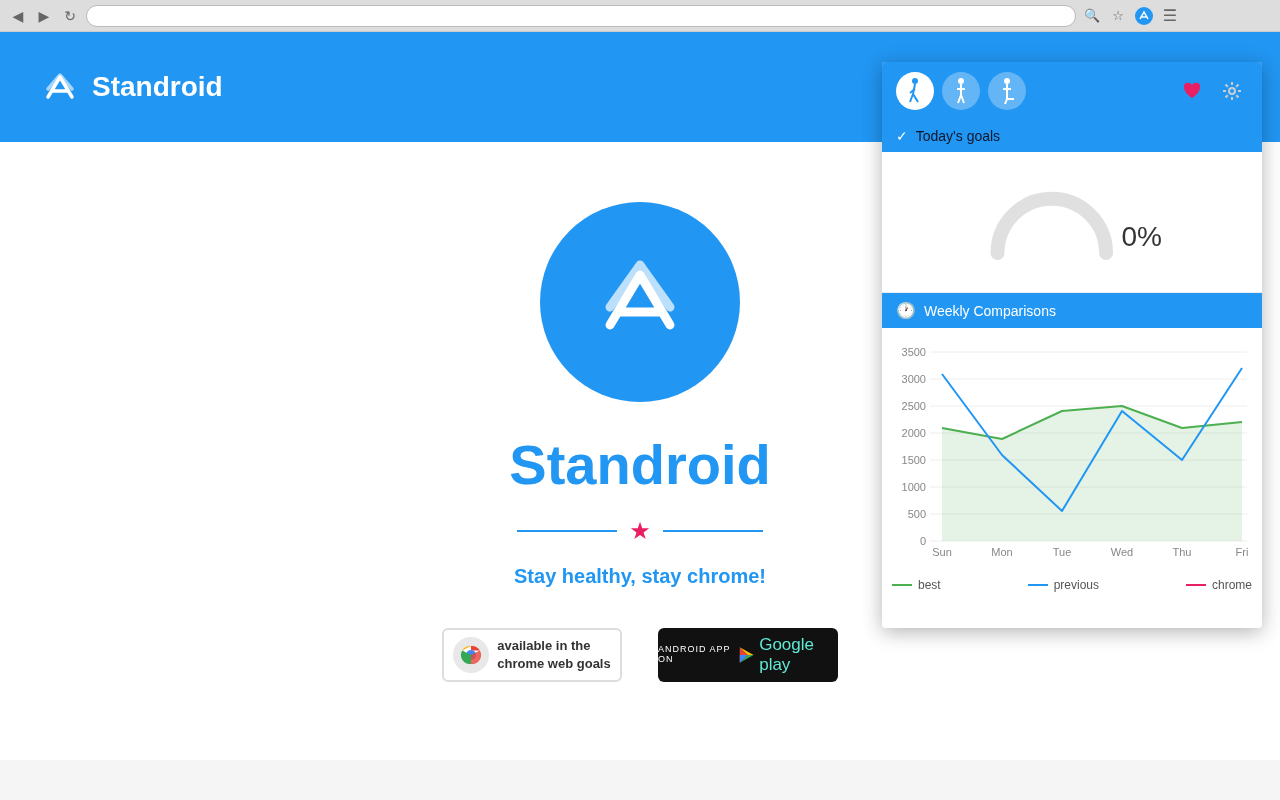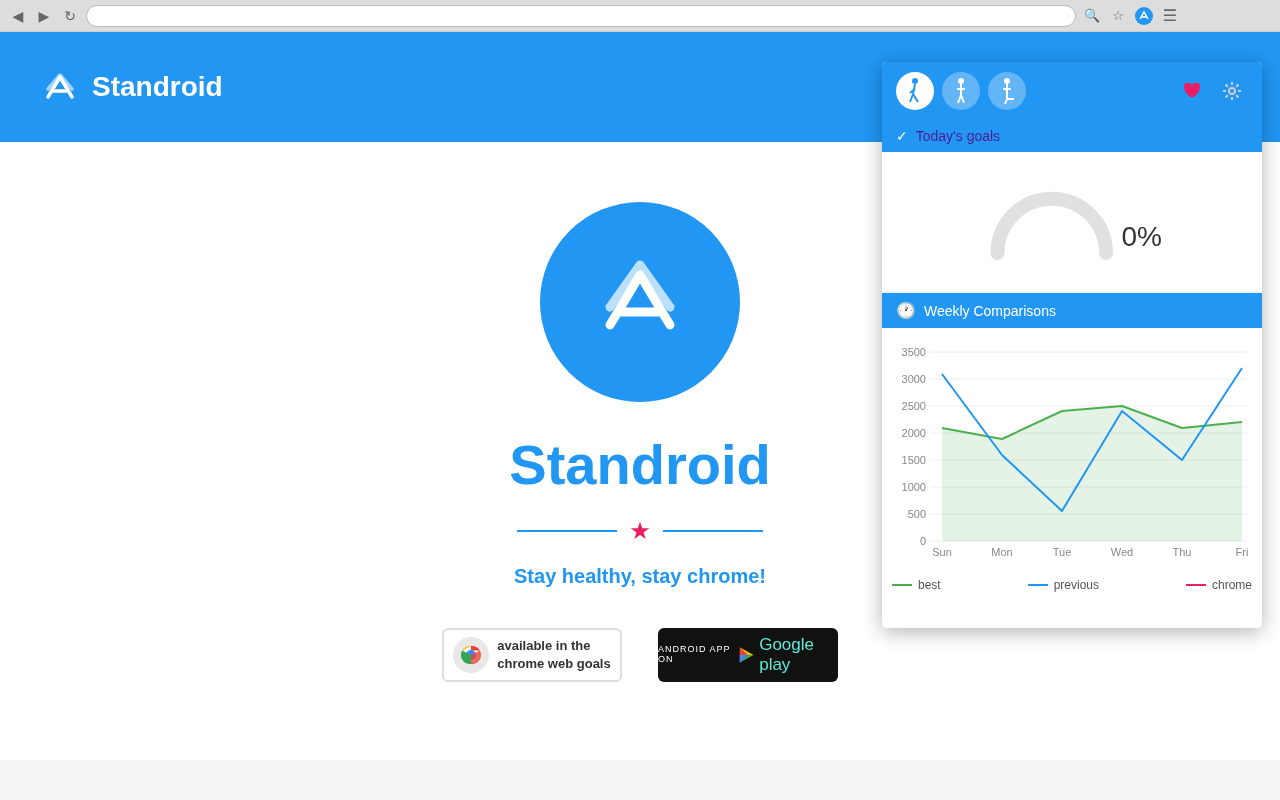--- a/index.html
+++ b/index.html
@@ -216,21 +216,21 @@
       display: flex;
       align-items: center;
       gap: 8px;
       margin: 0;
     }
     .goals-check {
       color: white;
       font-size: 14px;
     }
     .goals-label {
-      color: #4c1d95;
+      color: #0f172a;
       font-size: 14px;
       font-weight: 500;
     }
 
     
     .gauge-section {
       background: white;
       padding: 20px;
       display: flex;
       align-items: center;

